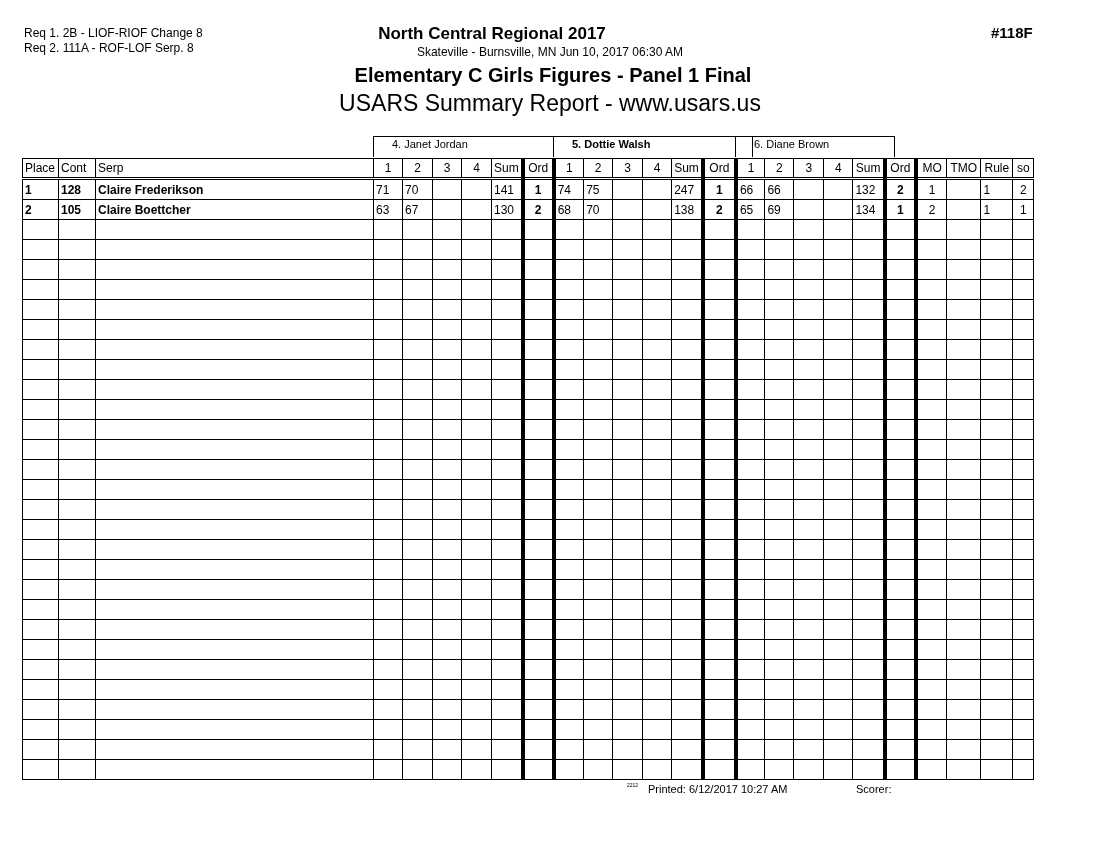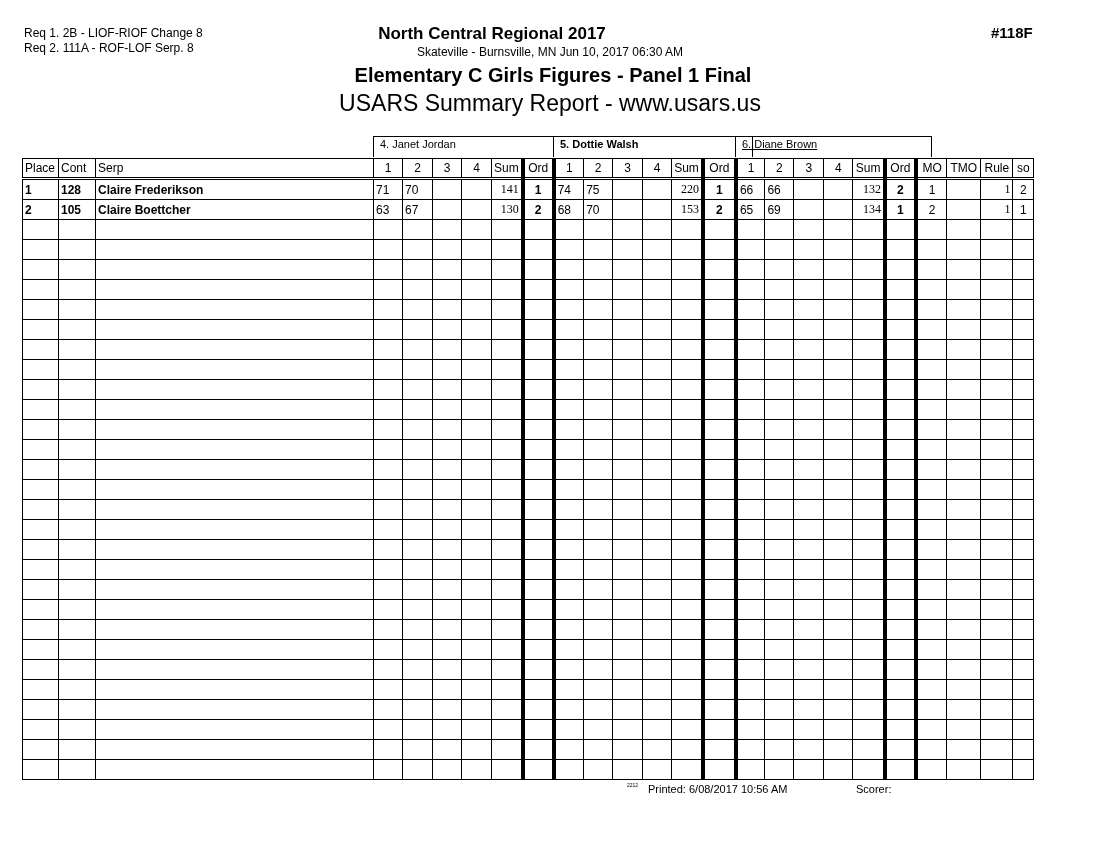--- a/index.html
+++ b/index.html
@@ -12,43 +12,43 @@
   .title3 { font-size: 20px; font-weight: bold; left: 0; width: 1106px; text-align: center; top: 64px; }
   .title4 { font-size: 23px; left: 0; width: 1100px; text-align: center; top: 90px; }
   .evno { font-size: 15px; font-weight: bold; left: 963px; top: 24px; margin-left: 28px; }
 
   table.grid { position: absolute; left: 22px; top: 158px; border-collapse: collapse; table-layout: fixed; }
   table.grid td, table.grid th { border: 1px solid #000; height: 19px; padding: 0 2px; font-size: 12px;
      overflow: hidden; white-space: nowrap; font-weight: normal; }
   table.grid tr.hdr td { height: 18px; border-bottom: 3px double #000; }
   table.grid td.thickL { border-left: 4px solid #000; }
   table.grid td.c { text-align: center; }
-  table.grid td.r { text-align: right; font-family: Liberation Serif, serif; }
+  table.grid td.r { text-align: left; }
   table.grid td.b { font-weight: bold; }
 
   .jbox { position: absolute; top: 136px; height: 21px; border: 1px solid #000; border-bottom: none;
-          font-size: 11px; padding-left: 6px; box-sizing: border-box; line-height: 14px; }
+          font-size: 11px; padding-left: 18px; box-sizing: border-box; line-height: 14px; }
   .footer { font-size: 11px; top: 783px; }
   .tiny { font-size: 5px; top: 782px; left: 627px; }
 </style>
 </head>
 <body>
 
 <div class="abs req" style="top:26px">Req  1.  2B - LIOF-RIOF Change 8</div>
 <div class="abs req" style="top:41px">Req  2.  111A - ROF-LOF Serp. 8</div>
 
 <div class="abs title1">North Central Regional 2017</div>
 <div class="abs title2">Skateville - Burnsville, MN  Jun 10, 2017  06:30 AM</div>
 <div class="abs title3">Elementary C Girls Figures - Panel 1 Final</div>
 <div class="abs title4">USARS Summary Report - www.usars.us</div>
 <div class="abs evno">#118F</div>
 
 <div class="jbox" style="left:373px; width:181px;">4.  Janet Jordan</div>
 <div class="jbox" style="left:553px; width:200px;font-weight:bold;">5.  Dottie Walsh</div>
-<div class="jbox" style="left:735px; width:197px;text-decoration:underline;">6.  Diane Brown</div>
+<div class="jbox" style="left:735px; width:160px;">6.  Diane Brown</div>
 
 <table class="grid">
   <colgroup>
     <col style="width:36px">
       <col style="width:37px">
       <col style="width:278px">
     <col style="width:29px">
       <col style="width:30px">
       <col style="width:29px">
       <col style="width:30px">
@@ -106,21 +106,21 @@
         <td>71</td>
         <td>70</td>
         <td></td>
         <td></td>
         <td class="r">141</td>
         <td class="c thickL b">1</td>
         <td class="thickL">74</td>
         <td>75</td>
         <td></td>
         <td></td>
-        <td class="r">220</td>
+        <td class="r">247</td>
         <td class="c thickL b">1</td>
         <td class="thickL">66</td>
         <td>66</td>
         <td></td>
         <td></td>
         <td class="r">132</td>
         <td class="c thickL b">2</td>
         <td class="c thickL">1</td>
         <td class="c"></td>
         <td class="r">1</td>
@@ -133,21 +133,21 @@
         <td>63</td>
         <td>67</td>
         <td></td>
         <td></td>
         <td class="r">130</td>
         <td class="c thickL b">2</td>
         <td class="thickL">68</td>
         <td>70</td>
         <td></td>
         <td></td>
-        <td class="r">153</td>
+        <td class="r">138</td>
         <td class="c thickL b">2</td>
         <td class="thickL">65</td>
         <td>69</td>
         <td></td>
         <td></td>
         <td class="r">134</td>
         <td class="c thickL b">1</td>
         <td class="c thickL">2</td>
         <td class="c"></td>
         <td class="r">1</td>
@@ -906,14 +906,14 @@
         <td class="thickL"></td>
         <td class="thickL"></td>
         <td></td>
         <td></td>
         <td></td>
       </tr>
     </tbody>
 </table>
 
 <div class="abs tiny">2212</div>
-<div class="abs footer" style="left:648px">Printed:  6/08/2017  10:56 AM</div>
+<div class="abs footer" style="left:648px">Printed:  6/12/2017  10:27 AM</div>
 <div class="abs footer" style="left:856px">Scorer:</div>
 
 </body></html>

